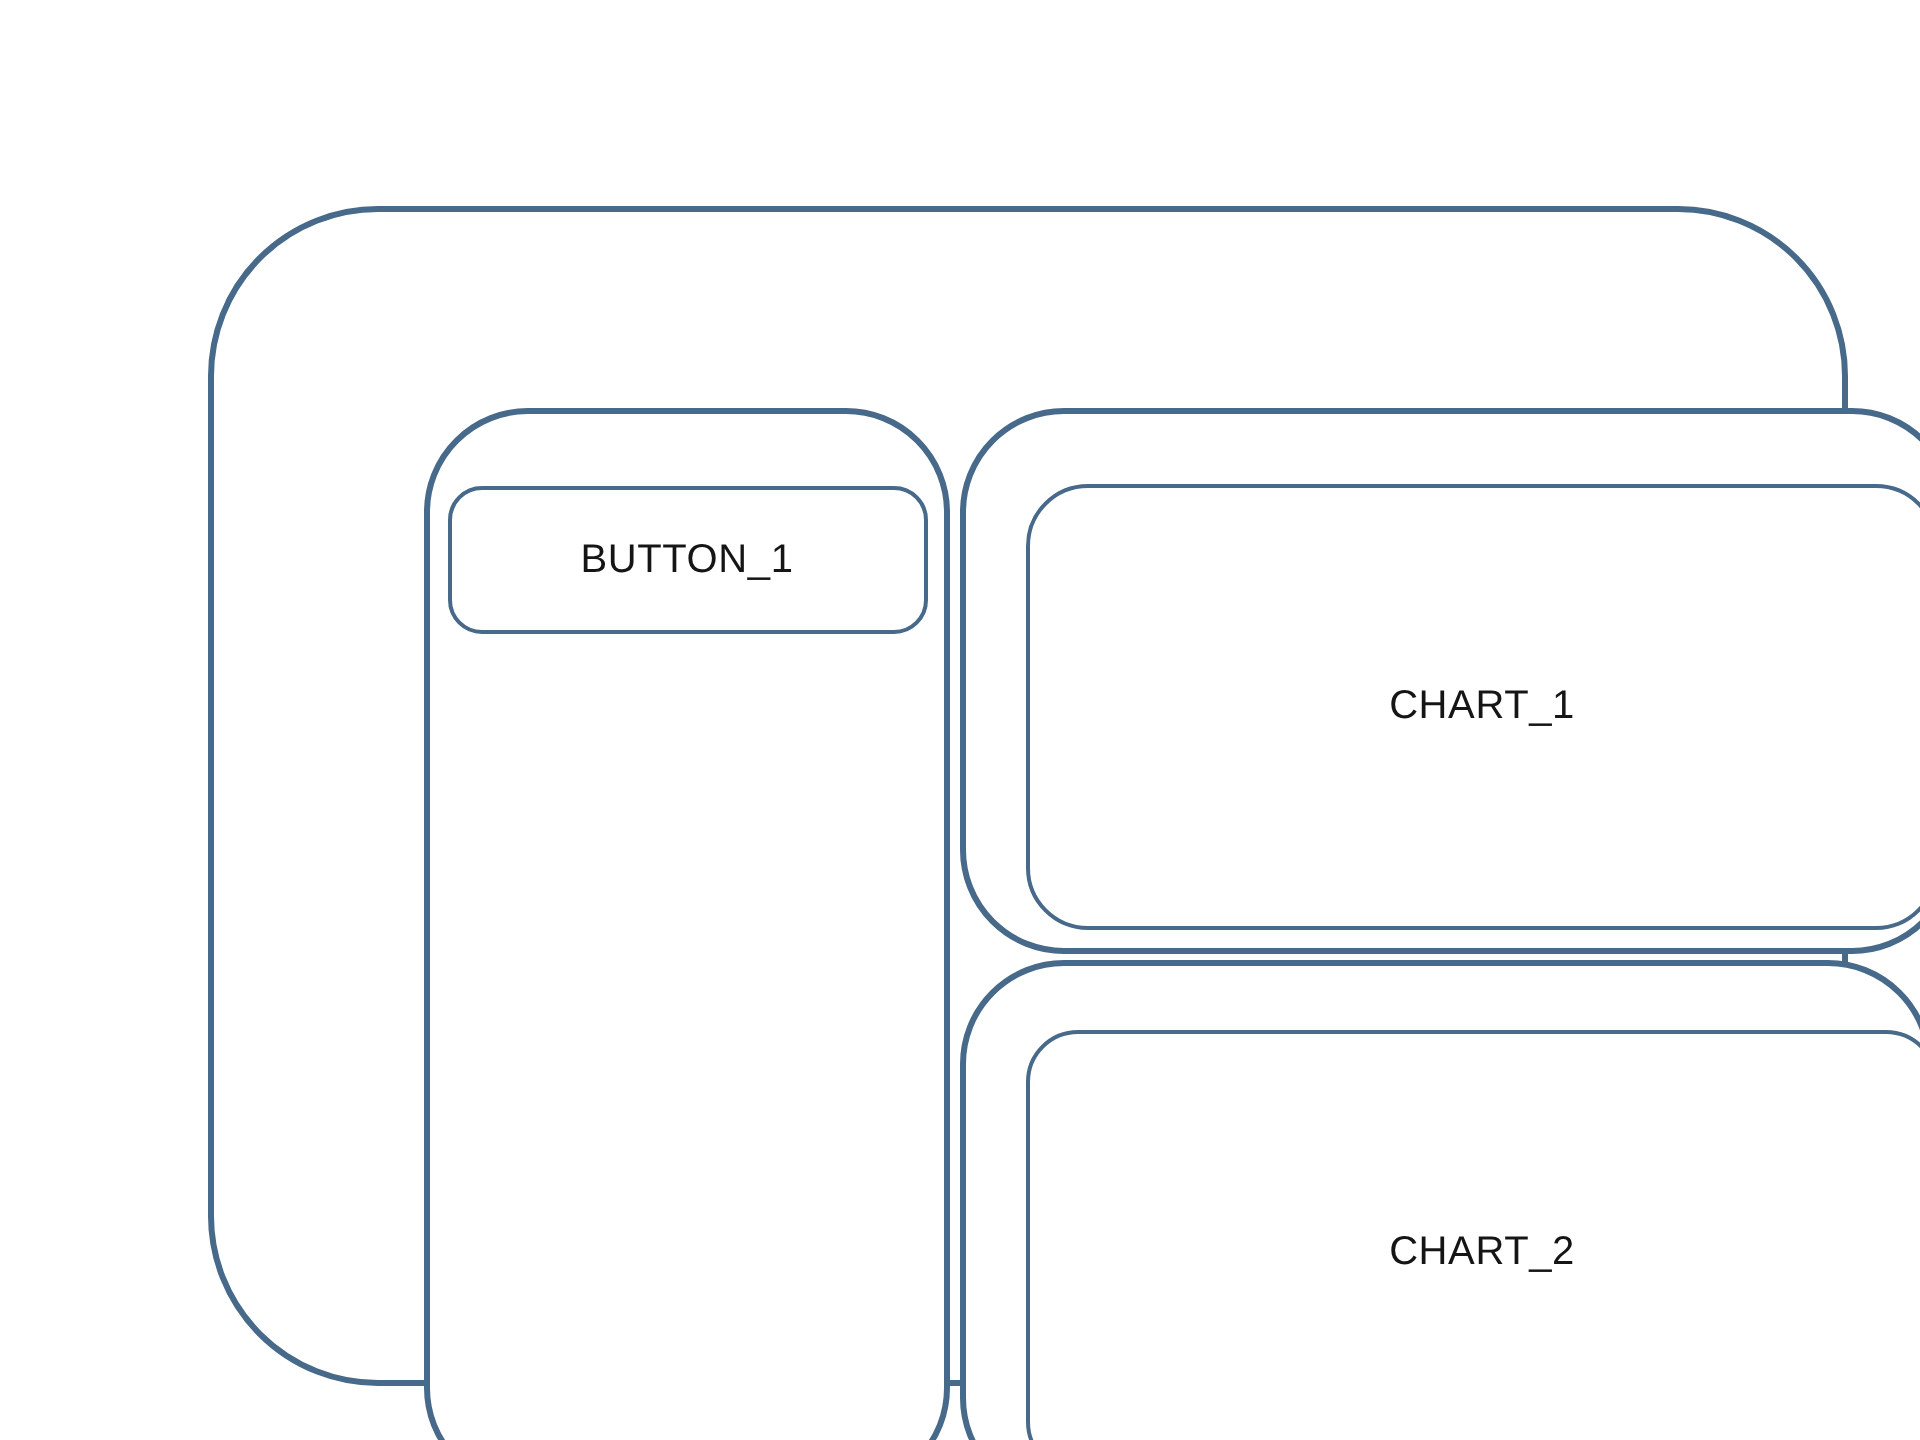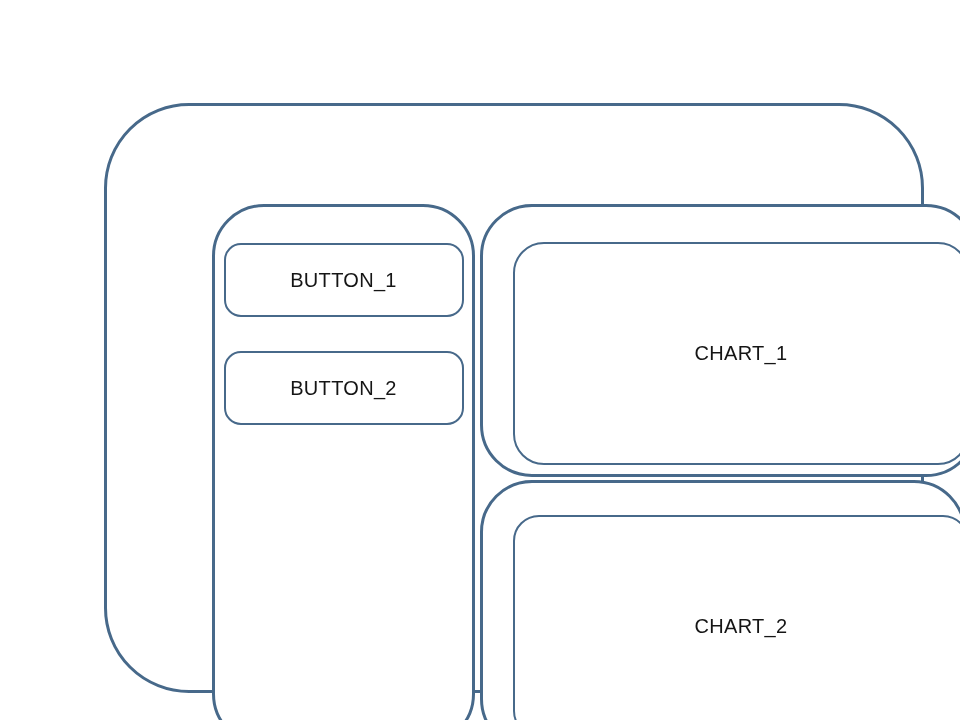--- a/index.html
+++ b/index.html
@@ -76,21 +76,20 @@
   }
   .chart-area.one { left: 18px; top: 23px; width: 456px; height: 223px; border-radius: 31px; }
   .chart-area.two { left: 18px; top: 20px; width: 456px; height: 222px; }
 </style>
 </head>
 <body>
 
 <div class="frame outer">
   <div class="frame sidebar">
     <div class="wf-button">BUTTON_1</div>
-    <div class="wf-button">BUTTON_2</div>
   </div>
 
   <div class="frame chart-group-top">
     <div class="chart-area one">CHART_1</div>
   </div>
 
   <div class="frame chart-group-bottom">
     <div class="chart-area two">CHART_2</div>
   </div>
 </div>

